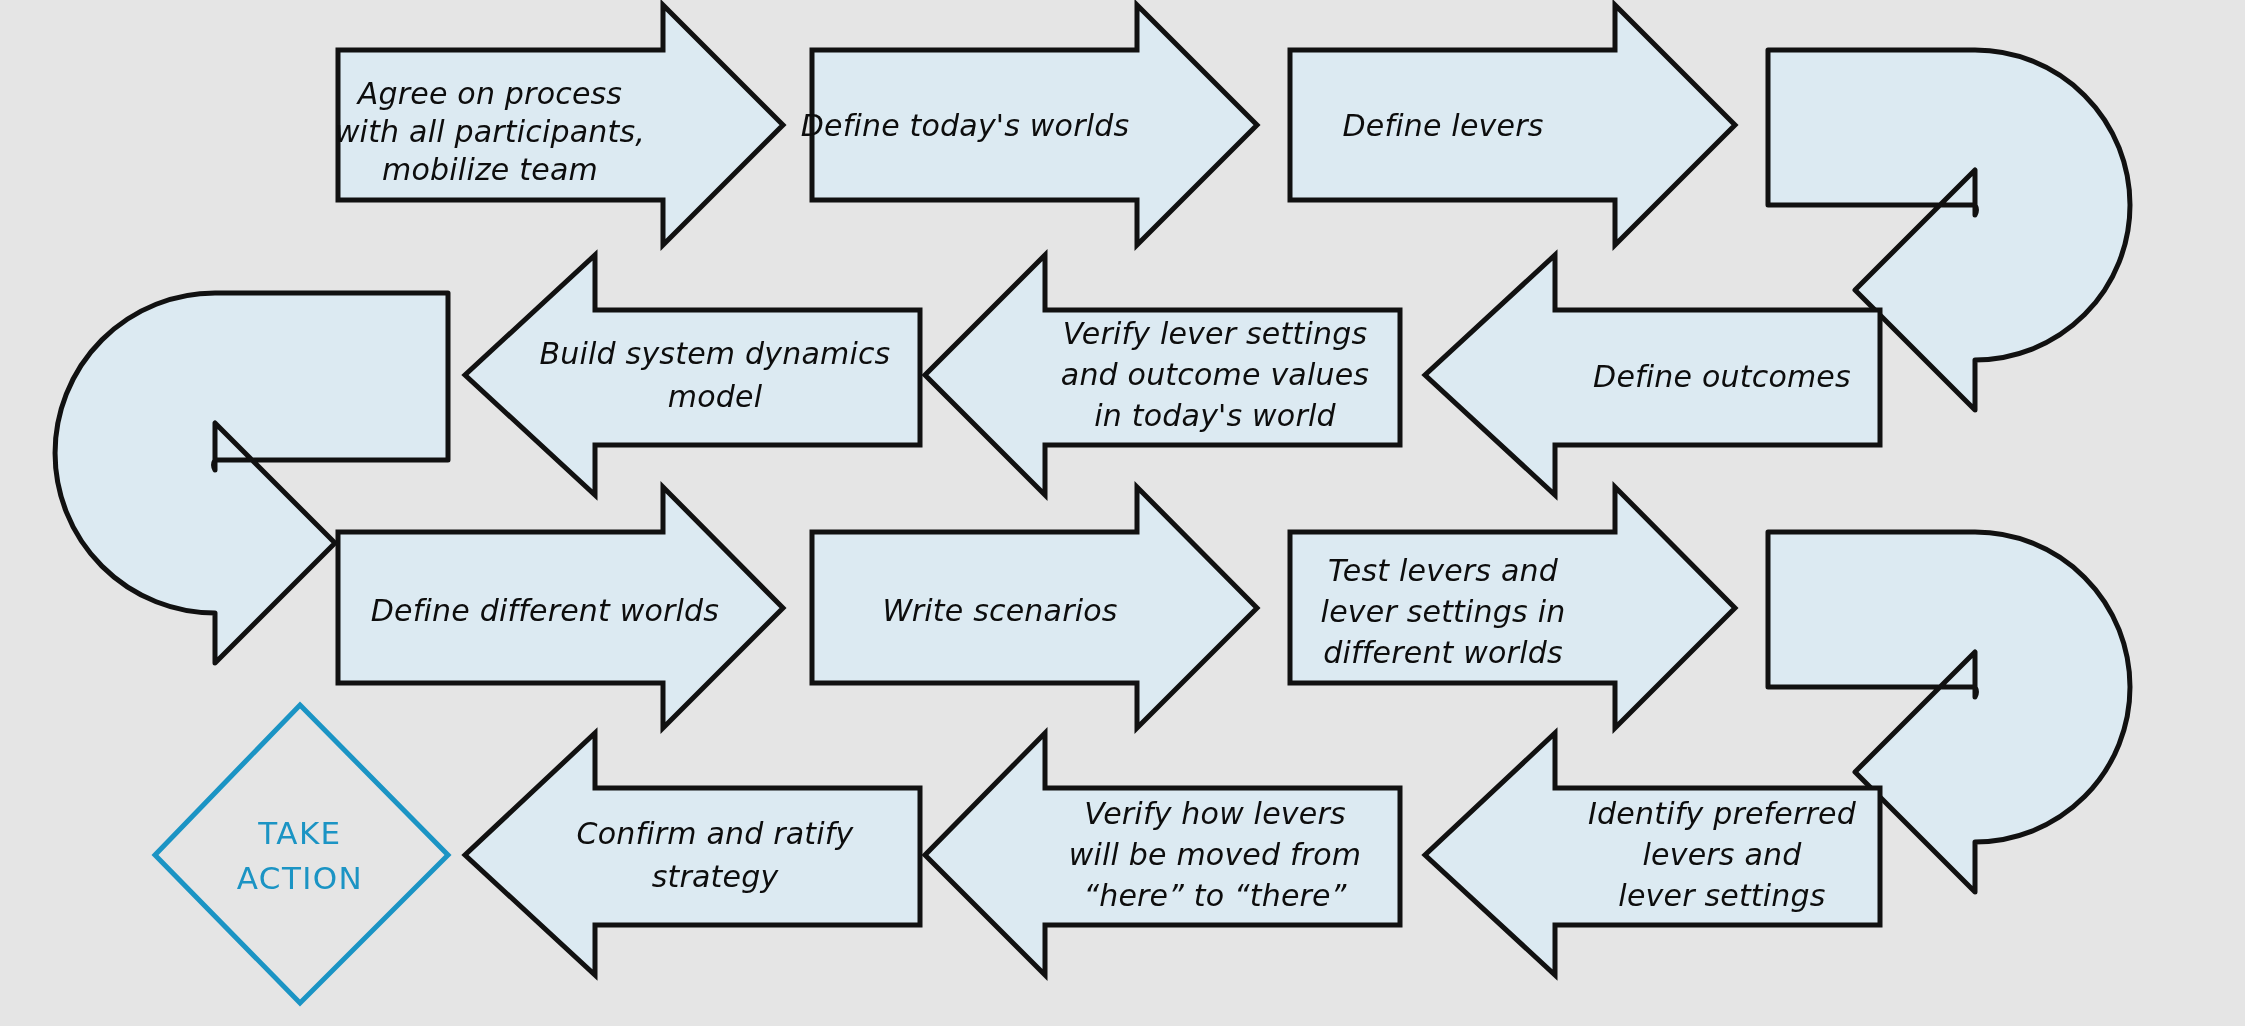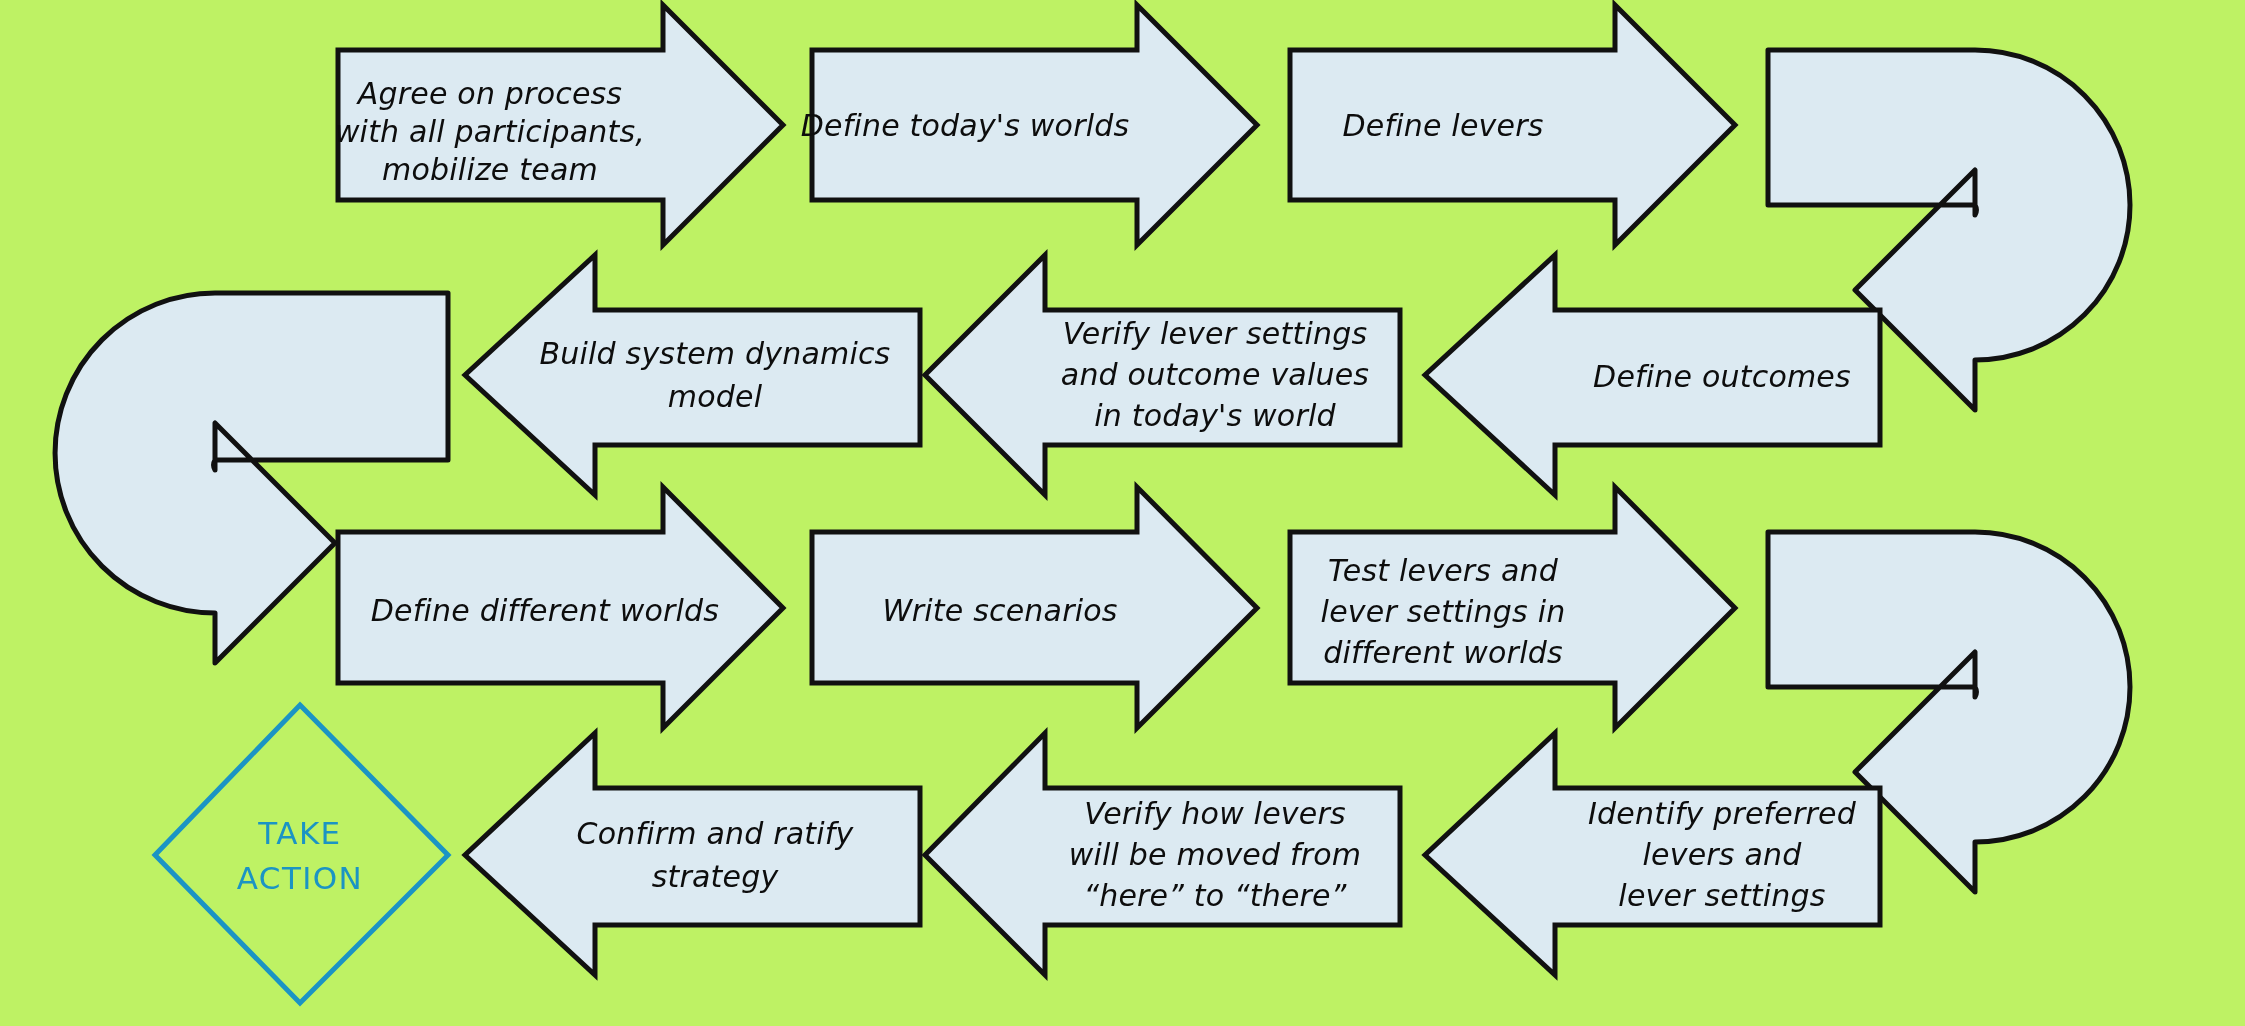--- a/index.html
+++ b/index.html
@@ -8,21 +8,21 @@
     padding: 0;
     background: #ffffff;
   }
   body {
     font-family: "DejaVu Sans", sans-serif;
   }
   #stage {
     position: relative;
     width: 2245px;
     height: 1026px;
-    background: #bef264;
+    background: #e5e5e5;
     overflow: hidden;
   }
   #flow-svg {
     position: absolute;
     top: 0;
     left: 0;
     width: 2245px;
     height: 1026px;
   }
   .arrow-shape {

